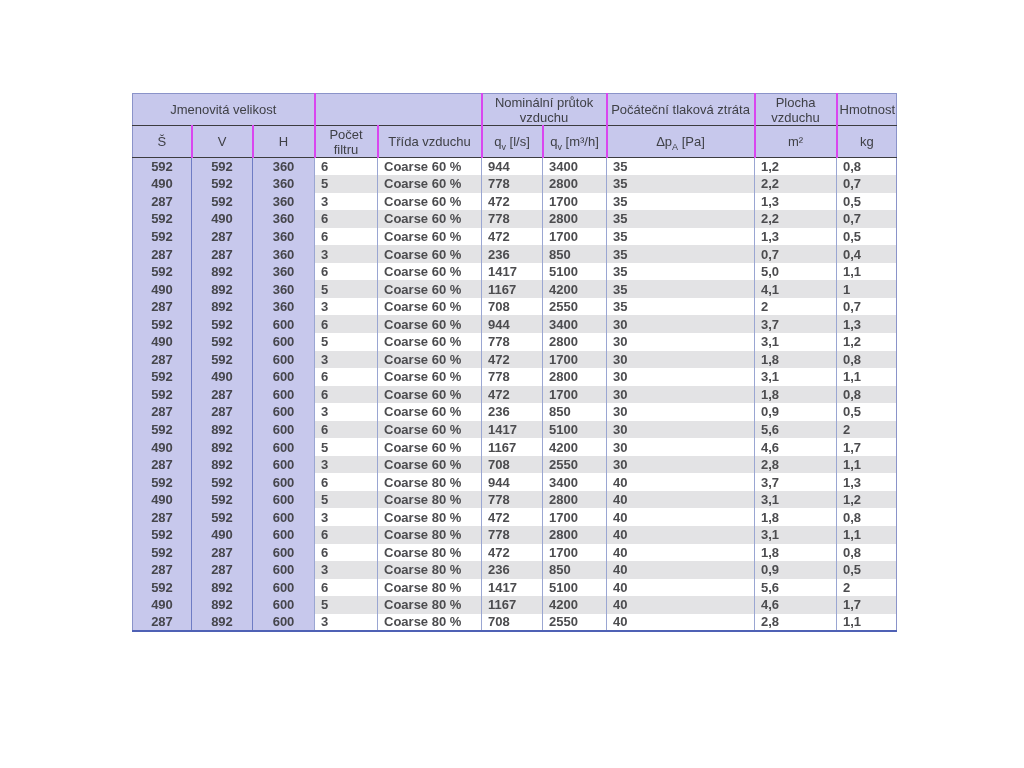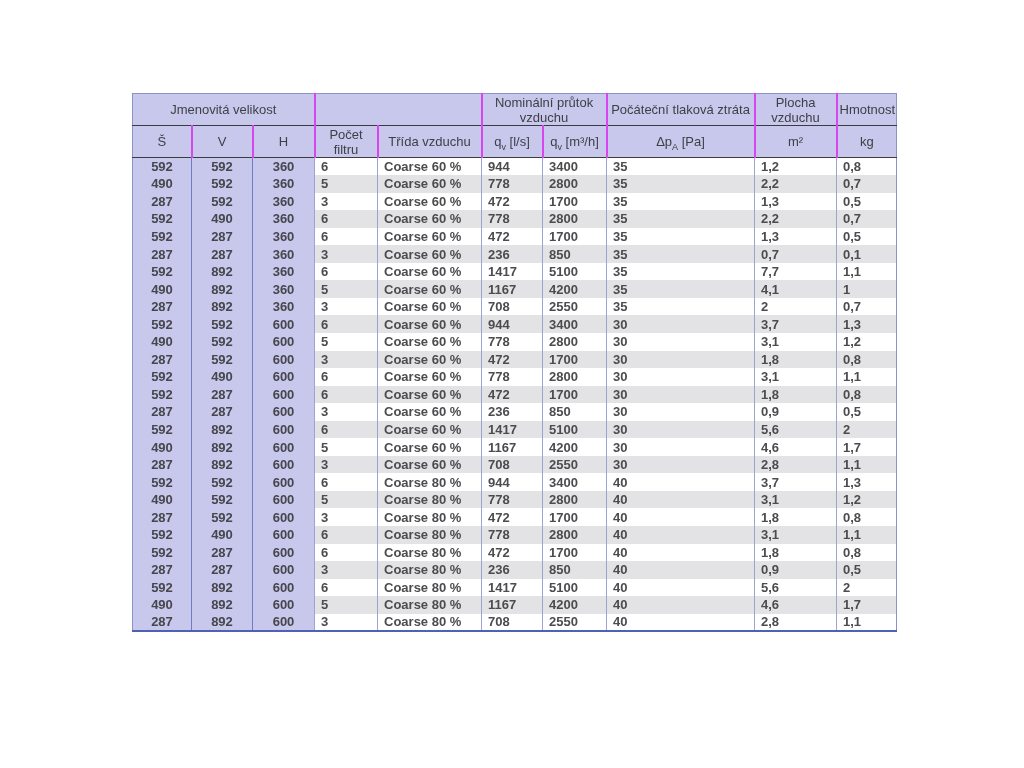--- a/index.html
+++ b/index.html
@@ -143,32 +143,32 @@
         <tr class="stripe">
           <td class="dim">287</td>
           <td class="dim">287</td>
           <td class="dim">360</td>
           <td class="val">3</td>
           <td class="val">Coarse 60 %</td>
           <td class="val">236</td>
           <td class="val">850</td>
           <td class="val">35</td>
           <td class="val">0,7</td>
-          <td class="val">0,1</td>
+          <td class="val">0,4</td>
         </tr>
         <tr>
           <td class="dim">592</td>
           <td class="dim">892</td>
           <td class="dim">360</td>
           <td class="val">6</td>
           <td class="val">Coarse 60 %</td>
           <td class="val">1417</td>
           <td class="val">5100</td>
           <td class="val">35</td>
-          <td class="val">7,7</td>
+          <td class="val">5,0</td>
           <td class="val">1,1</td>
         </tr>
         <tr class="stripe">
           <td class="dim">490</td>
           <td class="dim">892</td>
           <td class="dim">360</td>
           <td class="val">5</td>
           <td class="val">Coarse 60 %</td>
           <td class="val">1167</td>
           <td class="val">4200</td>

